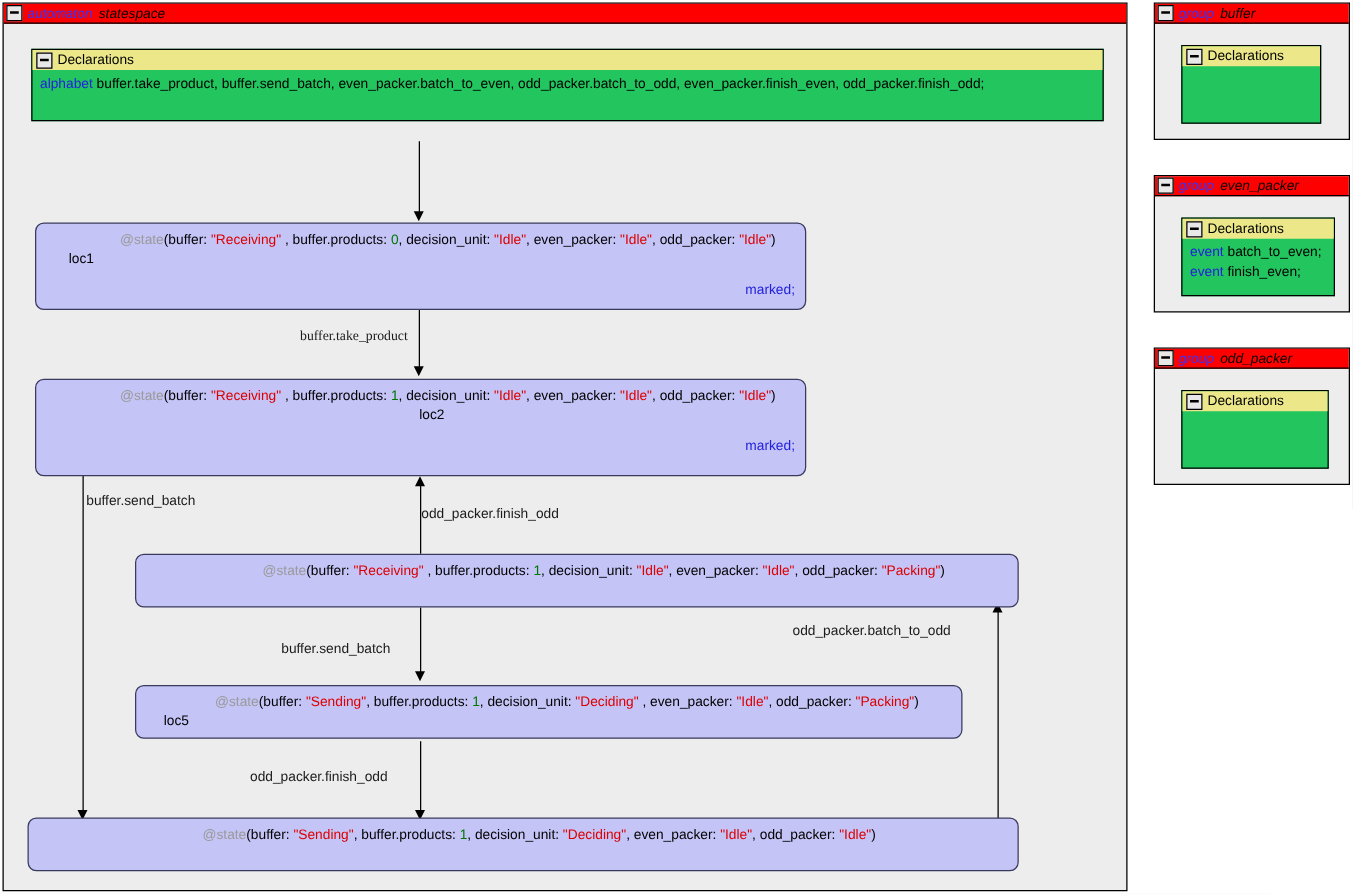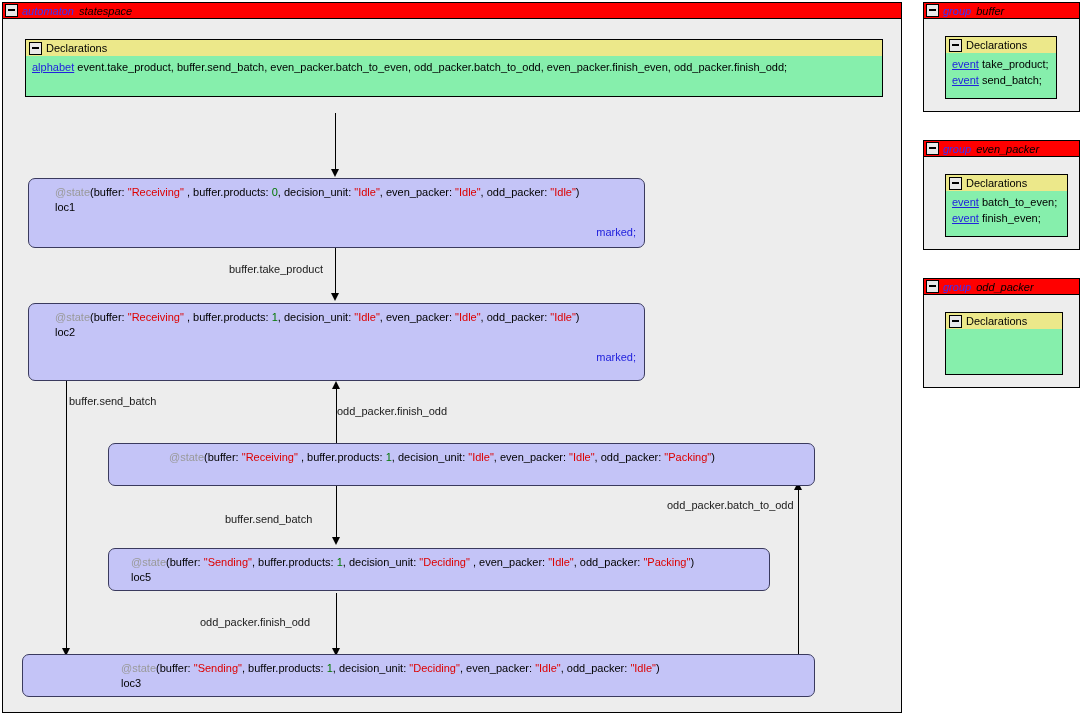--- a/index.html
+++ b/index.html
@@ -29,44 +29,44 @@
     position:relative;margin-right:4px;
   }
   .collapse-box::before{
     content:"";position:absolute;left:2px;right:2px;top:4px;height:2px;background:#000;
   }
   .title-kw{color:#3333ff;font-style:italic;margin-right:5px;}
   .title-name{color:#000;font-style:italic;}
 
   
   .decl{
-    position:absolute;background:#86efac;border:1px solid #000;box-sizing:border-box;
+    position:absolute;background:#22c55e;border:1px solid #000;box-sizing:border-box;
   }
   .decl-head{
     height:16px;background:#ece88a;display:flex;align-items:center;
     padding-left:3px;box-sizing:border-box;white-space:nowrap;
   }
   .decl-head .collapse-box{background:#e8e8e8;}
   .decl-body{padding:3px 5px 4px 6px;white-space:nowrap;line-height:16px;}
   .decl-line{white-space:nowrap;}
-  .ev{color:#2222dd;text-decoration:underline;}
+  .ev{color:#2222dd;}
 
   
   .state{
     position:absolute;
     background:#c4c4f7;
     border:1px solid #3a3a5e;
     border-radius:7px;
     box-sizing:border-box;
     padding:6px 8px 5px 8px;
     line-height:15px;
     white-space:nowrap;
   }
   .state .ind{display:block;}
-  .st-at{color:#9a9a9a;}
+  .st-at{color:#9a9a9a;margin-left:41px;}
   .st-str{color:#dd0000;}
   .st-num{color:#007700;}
   .st-marked{color:#2222dd;text-align:right;}
   .st-gap{height:10px;}
 
   
   .vline{position:absolute;width:1px;background:#000;}
   .arrow-down{
     position:absolute;width:0;height:0;
     border-left:4px solid transparent;border-right:4px solid transparent;
@@ -91,65 +91,65 @@
       <span class="title-name">statespace</span>
     </div>
 
     <div class="decl" style="left:22px;top:36px;width:858px;height:58px;">
       <div class="decl-head">
         <span class="collapse-box"></span>
         <span>Declarations</span>
       </div>
       <div class="decl-body">
         <span class="ev">alphabet</span>
-        <span>event.take_product,  buffer.send_batch,  even_packer.batch_to_even,  odd_packer.batch_to_odd,  even_packer.finish_even,  odd_packer.finish_odd;</span>
+        <span>buffer.take_product,  buffer.send_batch,  even_packer.batch_to_even,  odd_packer.batch_to_odd,  even_packer.finish_even,  odd_packer.finish_odd;</span>
       </div>
     </div>
 
     <div class="vline" style="left:332px;top:110px;height:58px;"></div>
     <div class="arrow-down" style="left:328px;top:166px;"></div>
 
     <div class="vline" style="left:332px;top:245px;height:48px;"></div>
     <div class="arrow-down" style="left:328px;top:290px;"></div>
-    <div class="elabel" style="left:226px;top:260px;">buffer.take_product</div>
+    <div class="elabel" style="left:237px;top:260px;font-family:Liberation Serif, serif;">buffer.take_product</div>
 
     <div class="vline" style="left:63px;top:376px;height:272px;"></div>
     <div class="arrow-down" style="left:59px;top:645px;"></div>
     <div class="elabel" style="left:66px;top:392px;">buffer.send_batch</div>
 
     <div class="vline" style="left:333px;top:384px;height:56px;"></div>
     <div class="arrow-up" style="left:329px;top:378px;"></div>
     <div class="elabel" style="left:334px;top:402px;">odd_packer.finish_odd</div>
 
     <div class="vline" style="left:333px;top:483px;height:54px;"></div>
     <div class="arrow-down" style="left:329px;top:534px;"></div>
     <div class="elabel" style="left:222px;top:510px;">buffer.send_batch</div>
 
     <div class="vline" style="left:795px;top:485px;height:167px;"></div>
     <div class="arrow-up" style="left:791px;top:479px;"></div>
-    <div class="elabel" style="left:664px;top:496px;">odd_packer.batch_to_odd</div>
+    <div class="elabel" style="left:631px;top:496px;">odd_packer.batch_to_odd</div>
 
     <div class="vline" style="left:333px;top:590px;height:58px;"></div>
     <div class="arrow-down" style="left:329px;top:645px;"></div>
     <div class="elabel" style="left:197px;top:613px;">odd_packer.finish_odd</div>
 
     <div class="state" style="left:25px;top:175px;width:617px;height:70px;">
       <div class="ind" style="padding-left:18px;">
         <span class="st-at">@state</span><span class="st-parts"><span>(buffer: </span><span class="st-str">"Receiving"</span><span> , buffer.products: </span><span class="st-num">0</span><span>, decision_unit:  </span><span class="st-str">"Idle"</span><span>, even_packer:  </span><span class="st-str">"Idle"</span><span>, odd_packer:  </span><span class="st-str">"Idle"</span><span>)</span></span>
       </div>
       <div class="ind" style="padding-left:18px;">loc1</div>
       <div class="st-gap"></div>
       <div class="ind st-marked" style="padding-left:18px;">marked;</div>
     </div>
 
     <div class="state" style="left:25px;top:300px;width:617px;height:78px;">
       <div class="ind" style="padding-left:18px;">
         <span class="st-at">@state</span><span class="st-parts"><span>(buffer: </span><span class="st-str">"Receiving"</span><span> , buffer.products: </span><span class="st-num">1</span><span>, decision_unit:  </span><span class="st-str">"Idle"</span><span>, even_packer:  </span><span class="st-str">"Idle"</span><span>, odd_packer:  </span><span class="st-str">"Idle"</span><span>)</span></span>
       </div>
-      <div class="ind" style="padding-left:18px;">loc2</div>
+      <div class="ind" style="padding-left:18px;text-align:center;">loc2</div>
       <div class="st-gap"></div>
       <div class="ind st-marked" style="padding-left:18px;">marked;</div>
     </div>
 
     <div class="state" style="left:105px;top:440px;width:707px;height:43px;">
       <div class="ind" style="padding-left:52px;">
         <span class="st-at">@state</span><span class="st-parts"><span>(buffer: </span><span class="st-str">"Receiving"</span><span> , buffer.products: </span><span class="st-num">1</span><span>, decision_unit:  </span><span class="st-str">"Idle"</span><span>, even_packer:  </span><span class="st-str">"Idle"</span><span>, odd_packer:  </span><span class="st-str">"Packing"</span><span>)</span></span>
       </div>
     </div>
 
@@ -157,44 +157,33 @@
       <div class="ind" style="padding-left:14px;">
         <span class="st-at">@state</span><span class="st-parts"><span>(buffer: </span><span class="st-str">"Sending"</span><span>, buffer.products: </span><span class="st-num">1</span><span>, decision_unit:  </span><span class="st-str">"Deciding"</span><span> , even_packer:  </span><span class="st-str">"Idle"</span><span>, odd_packer:  </span><span class="st-str">"Packing"</span><span>)</span></span>
       </div>
       <div class="ind" style="padding-left:14px;">loc5</div>
     </div>
 
     <div class="state" style="left:19px;top:651px;width:793px;height:43px;">
       <div class="ind" style="padding-left:90px;">
         <span class="st-at">@state</span><span class="st-parts"><span>(buffer: </span><span class="st-str">"Sending"</span><span>, buffer.products: </span><span class="st-num">1</span><span>, decision_unit:  </span><span class="st-str">"Deciding"</span><span>, even_packer:  </span><span class="st-str">"Idle"</span><span>, odd_packer:  </span><span class="st-str">"Idle"</span><span>)</span></span>
       </div>
-      <div class="ind" style="padding-left:90px;">loc3</div>
     </div>
   </div>
 
   <div class="panel" style="left:923px;top:2px;width:157px;height:110px;">
     <div class="panel-title">
       <span class="collapse-box"></span>
       <span class="title-kw">group</span>
       <span class="title-name">buffer</span>
     </div>
     <div class="decl" style="left:21px;top:33px;width:112px;height:63px;">
       <div class="decl-head">
         <span class="collapse-box"></span>
         <span>Declarations</span>
-      </div>
-      <div class="decl-body">
-        <div class="decl-line">
-          <span class="ev">event</span>
-          <span>take_product;</span>
-        </div>
-        <div class="decl-line">
-          <span class="ev">event</span>
-          <span>send_batch;</span>
-        </div>
       </div>
     </div>
   </div>
 
   <div class="panel" style="left:923px;top:140px;width:157px;height:110px;">
     <div class="panel-title">
       <span class="collapse-box"></span>
       <span class="title-kw">group</span>
       <span class="title-name">even_packer</span>
     </div>

